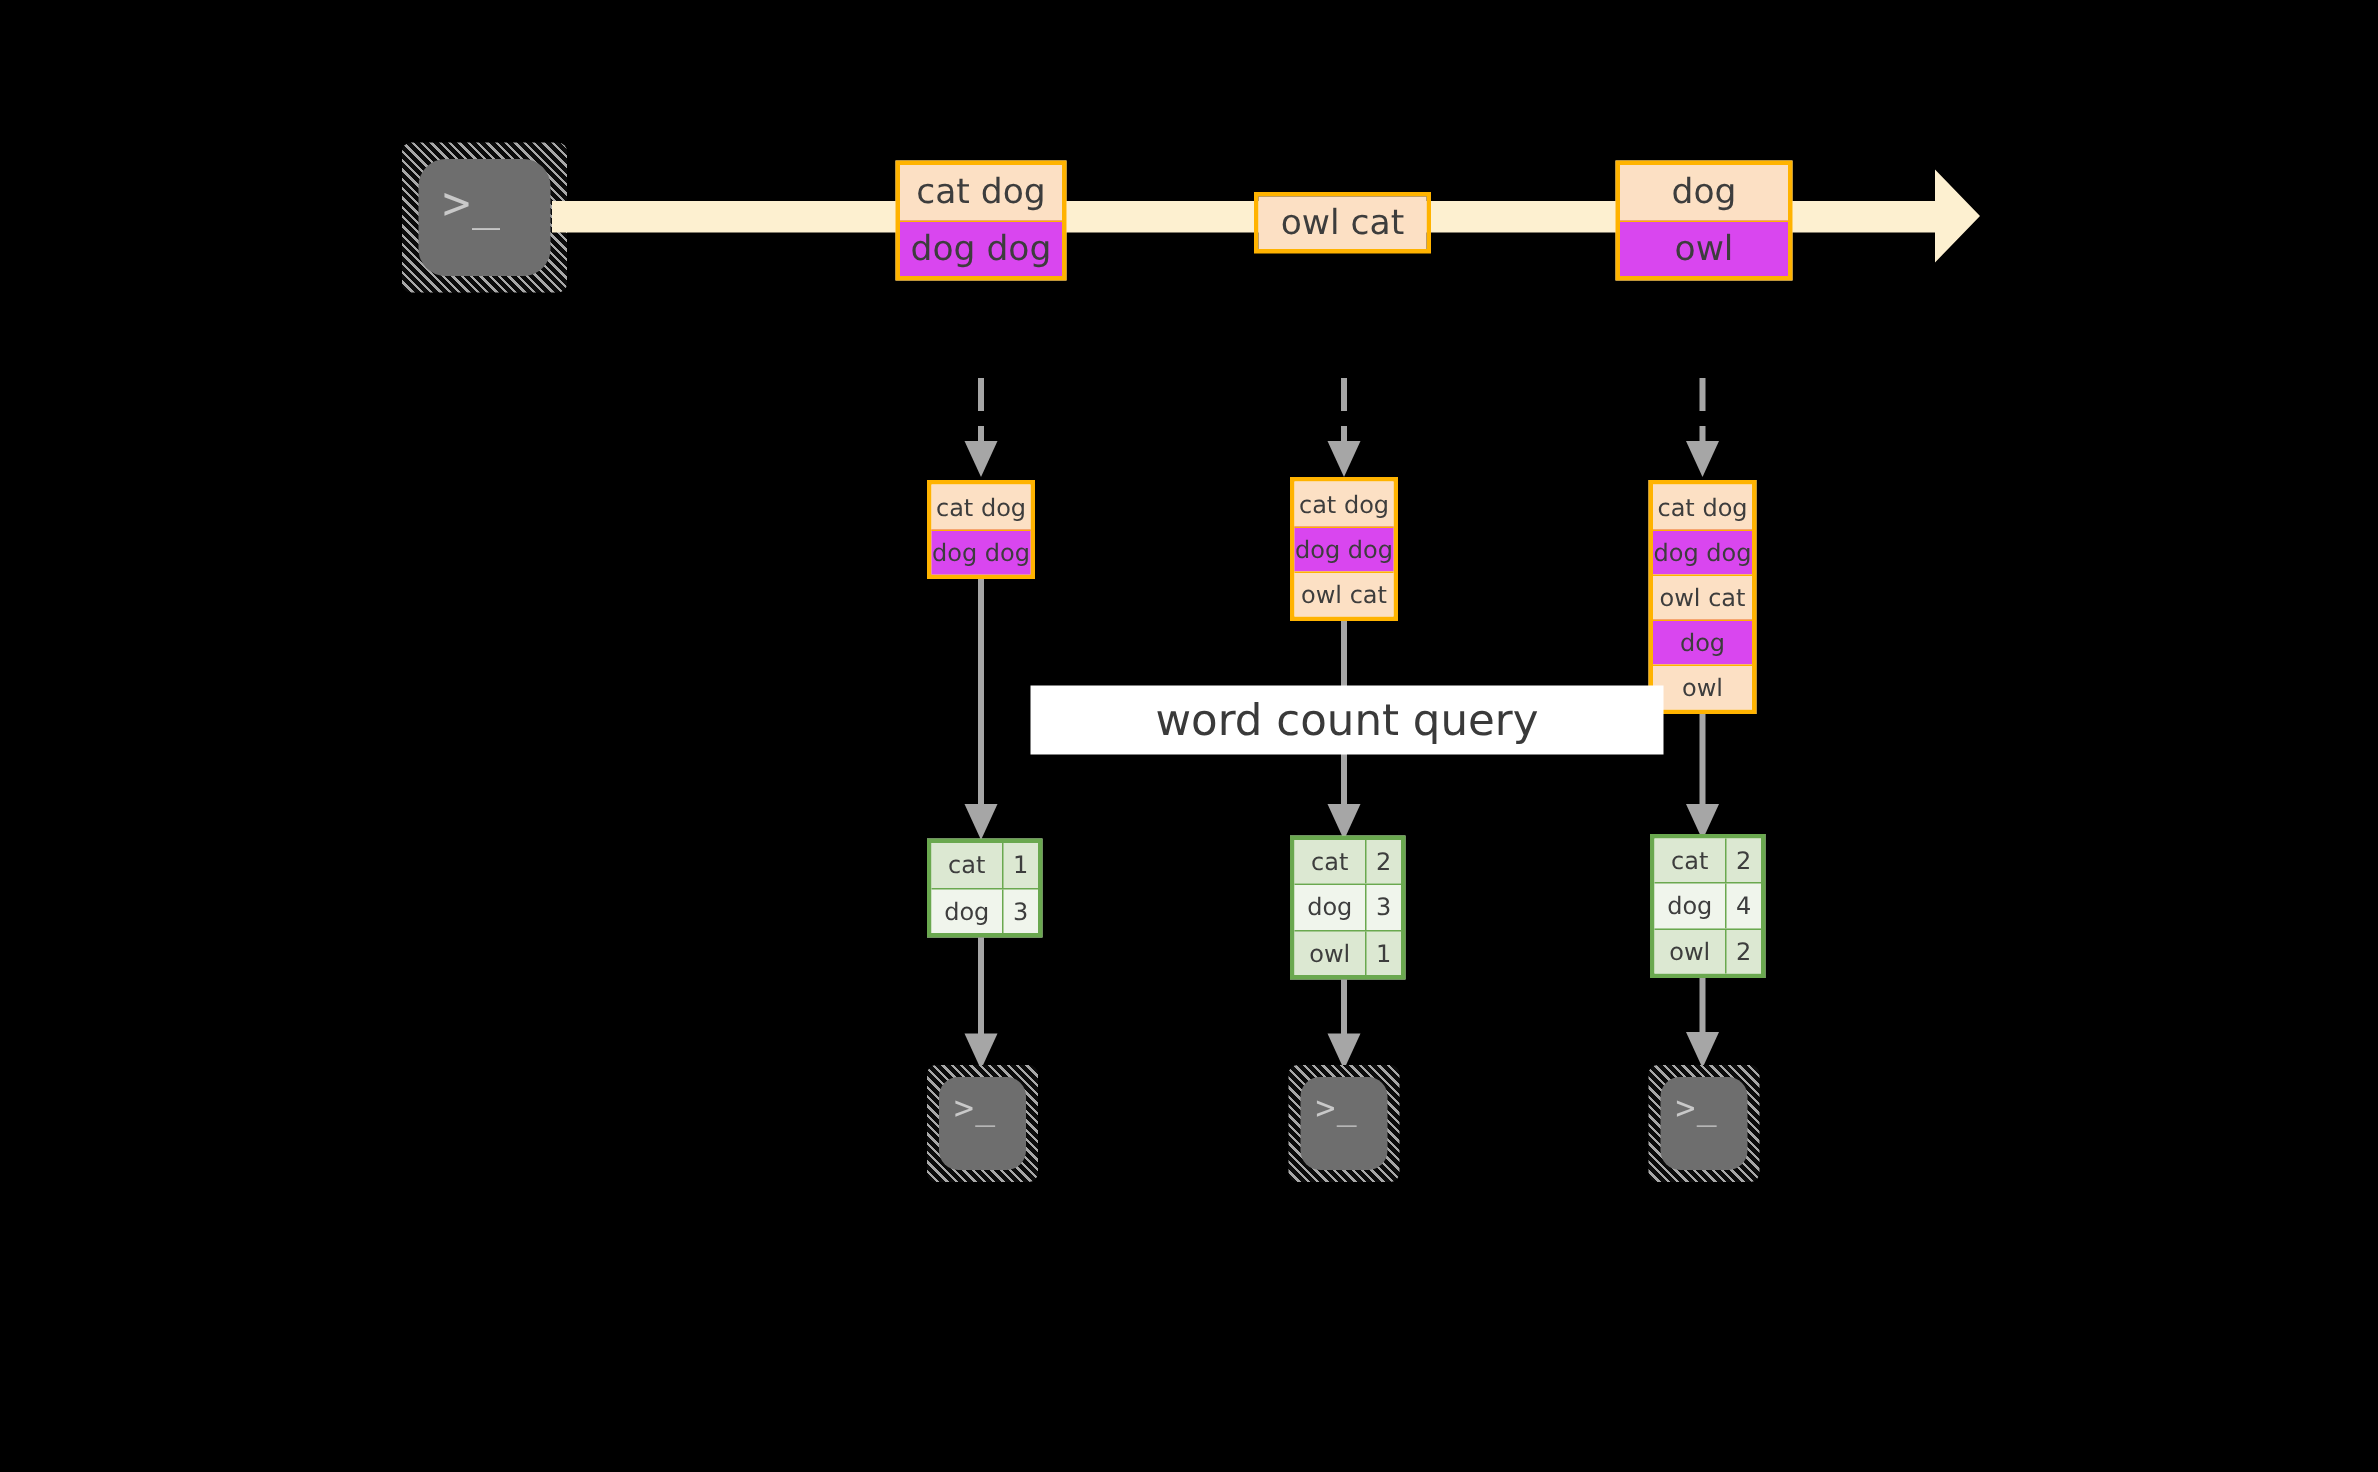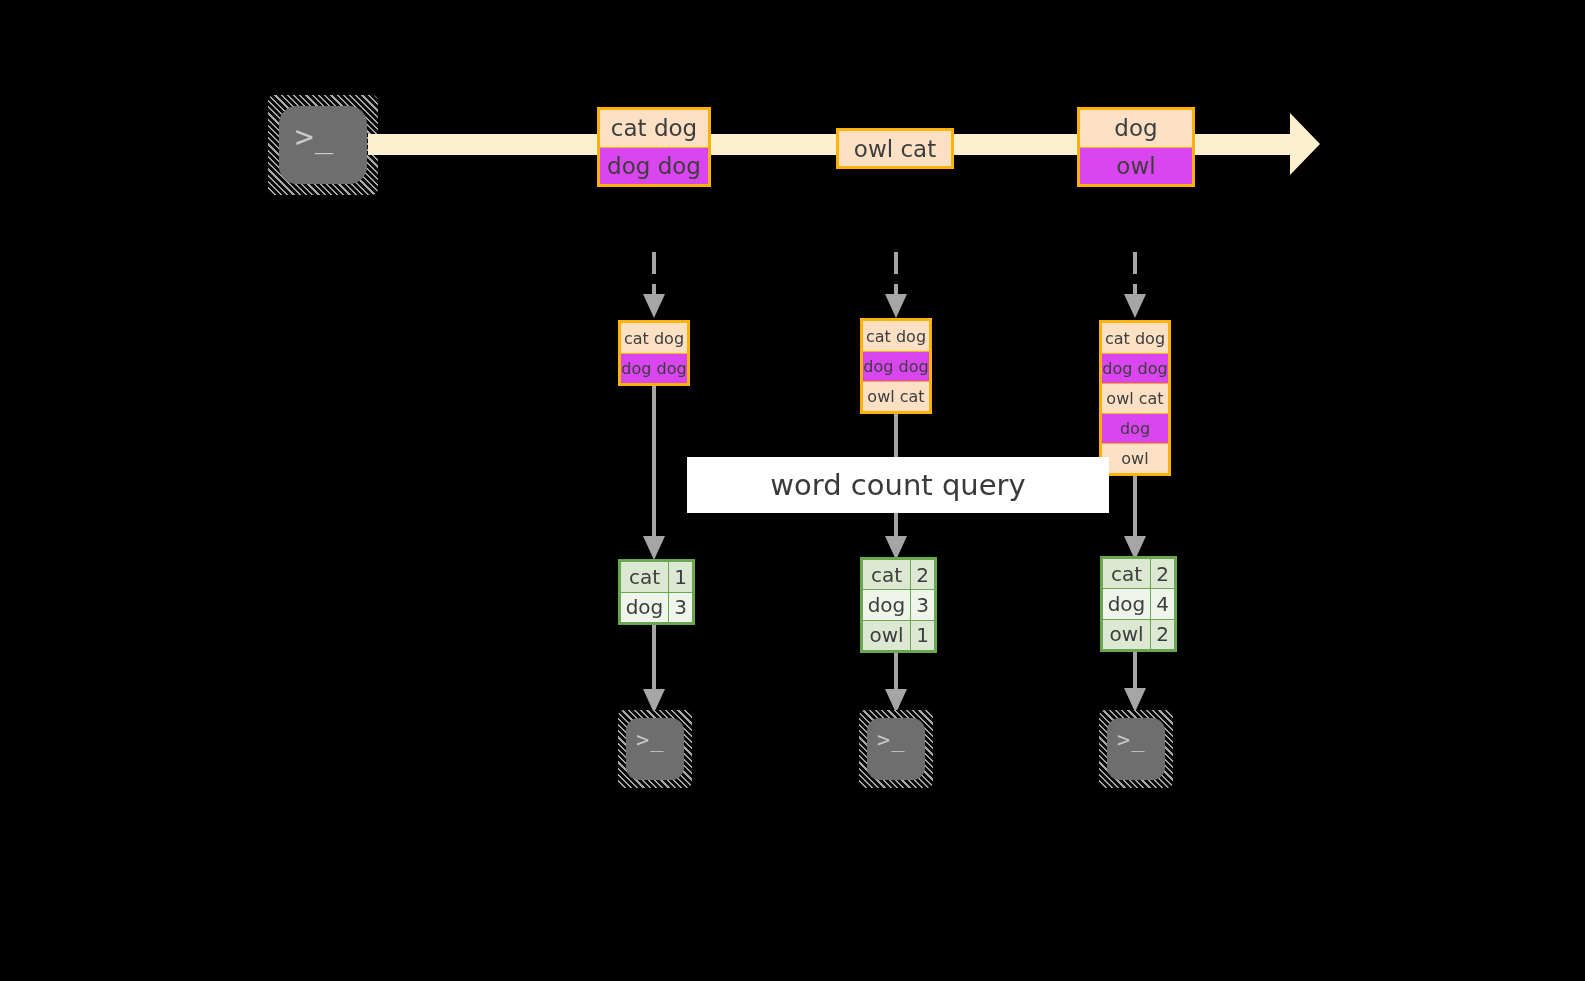--- a/index.html
+++ b/index.html
@@ -102,42 +102,42 @@
     border-top: 1px solid #6aa84f;
   }
   .grow:first-child { border-top: none; }
   .grow.dark { background: #dce8d2; }
   .grow.light { background: #f0f5ec; }
   .gcell {
     box-sizing: border-box;
     display: flex;
     align-items: center;
     justify-content: center;
-    font-size: 20px;
+    font-size: 16px;
     color: #3d3d3d;
   }
   .gcell.word { width: 47px; }
   .gcell.count {
     width: 24px;
     border-left: 1px solid #6aa84f;
   }
 
   
   .conn {
     position: absolute;
   }
   .conn svg { display: block; overflow: visible; }
 
   
   .banner {
     position: absolute;
     left: 687px;
     top: 457px;
     width: 422px;
-    height: 56px;
+    height: 46px;
     background: #ffffff;
     display: flex;
     align-items: center;
     justify-content: center;
     font-size: 29px;
     color: #3a3a3a;
     white-space: nowrap;
   }
 </style>
 </head>

